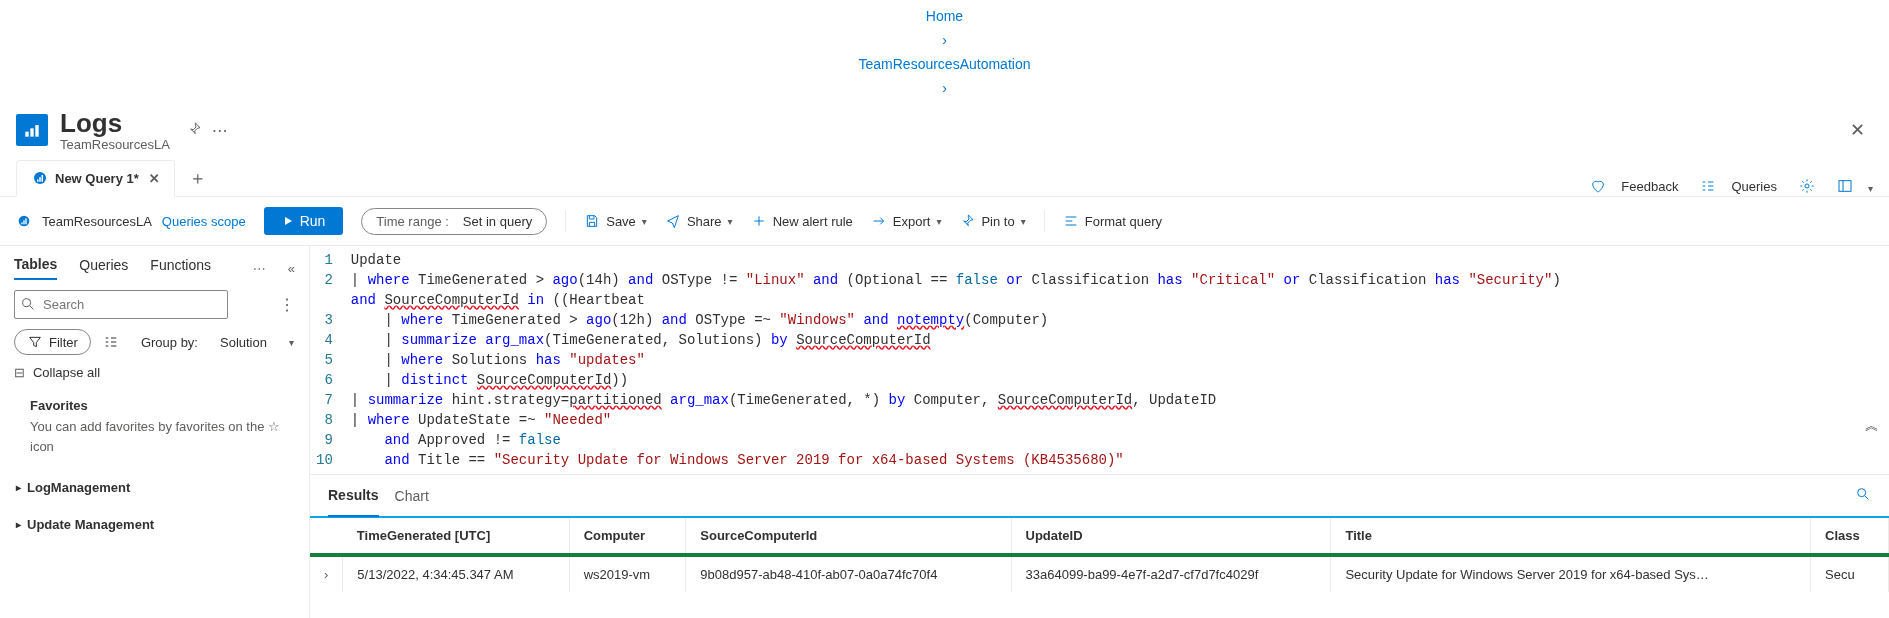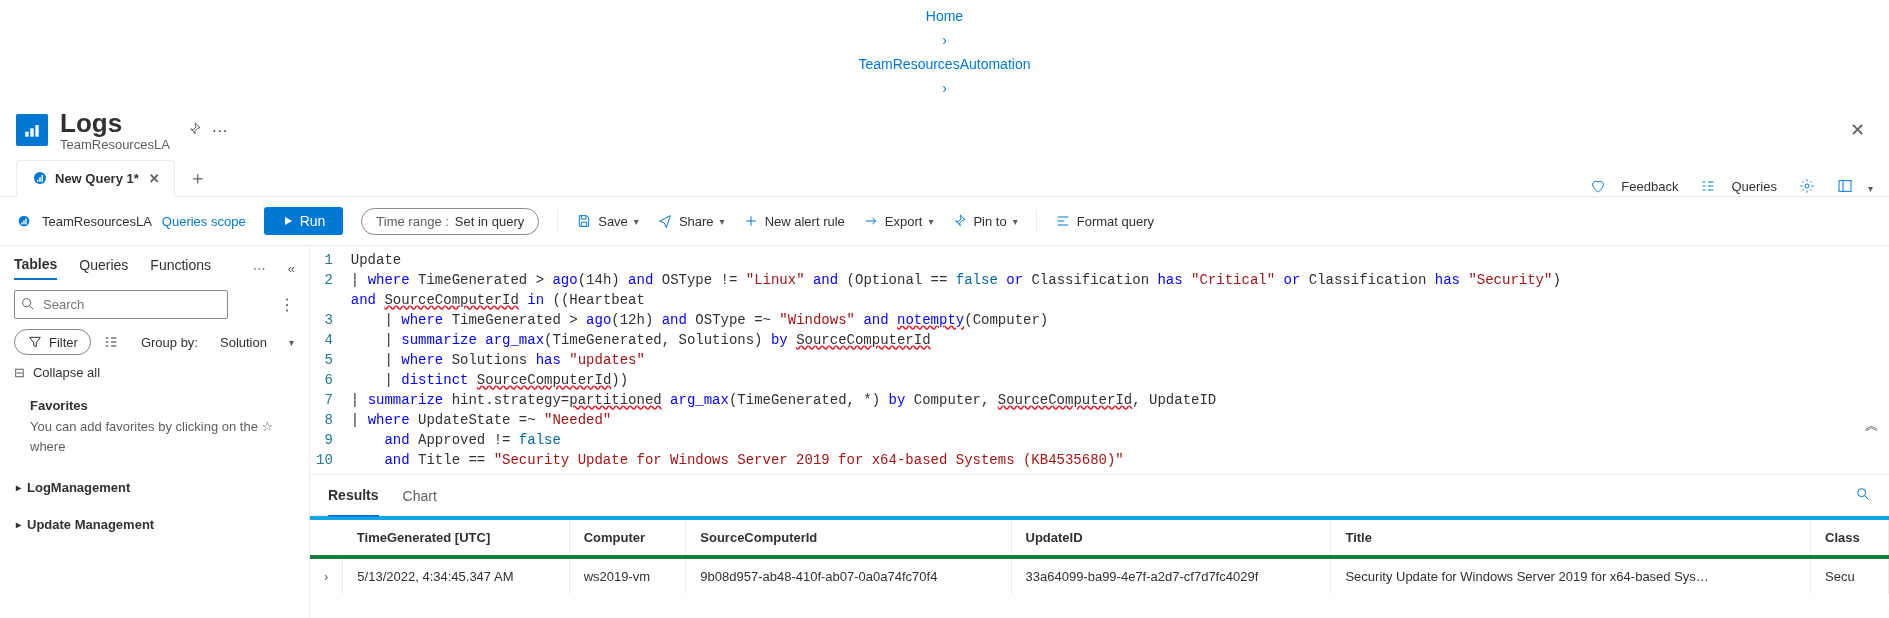--- a/index.html
+++ b/index.html
@@ -28,21 +28,21 @@
   .tabstrip-right { margin-left: auto; display: flex; align-items: center; gap: 22px; color: #323130; }
   .tabstrip-right .item { display: flex; align-items: flex-end; gap: 15px; cursor: pointer; margin-top: 16px; }
   .tabstrip-right svg { stroke: #0078d4; fill: none; }
 
   
   .toolbar { display: flex; align-items: center; gap: 18px; padding: 10px 16px; border-bottom: 1px solid #edebe9; }
   .scope { display: flex; align-items: center; gap: 10px; }
   .scope-name { font-weight: 400; }
   .scope-link { color: #0078d4; cursor: pointer; }
   .run-btn { background: #0078d4; color: #fff; border: none; border-radius: 3px; padding: 6px 18px; font-size: 14px; display: flex; align-items: center; gap: 6px; cursor: pointer; }
-  .pill { border: 1px solid #8a8886; border-radius: 14px; padding: 5px 14px; display: flex; align-items: center; gap: 6px; }
+  .pill { border: 1px solid #8a8886; border-radius: 14px; padding: 5px 14px; display: flex; align-items: center; gap: 14px; }
   .pill .lab { color: #605e5c; }
   .tb-item { display: flex; align-items: center; gap: 6px; cursor: pointer; color: #323130; }
   .tb-item .caret { color: #605e5c; font-size: 10px; }
   .tb-item svg { stroke: #0078d4; fill: none; }
   .vr { width: 1px; height: 22px; background: #edebe9; }
 
   
   .main { display: flex; height: 430px; }
 
   
@@ -73,21 +73,21 @@
   .gutter div { height: 20px; }
   .code { padding: 4px 8px; white-space: pre; overflow-x: auto; }
   .code div { height: 20px; }
   .code .kw   { color: #0000ff; }  
   .code .str  { color: #a31515; }
   .code .val  { color: #0369a1; }
   .code .wavy { text-decoration-line: underline; text-decoration-style: wavy; text-decoration-color: #e81123; }
   .editor .scrolltop { position: absolute; right: 10px; top: 170px; color: #605e5c; cursor: pointer; }
 
   
-  .results-tabs { display: flex; align-items: center; gap: 24px; border-top: 1px solid #edebe9; border-bottom: 4px solid #0ea5e9; padding: 0 18px; }
+  .results-tabs { display: flex; align-items: center; gap: 16px; border-top: 1px solid #edebe9; border-bottom: 2px solid #0ea5e9; padding: 0 18px; }
   .results-tabs .rtab { padding: 12px 0; cursor: pointer; color: #605e5c; font-size: 14px; }
   .results-tabs .rtab.active { color: #323130; font-weight: 600; border-bottom: 2px solid #0078d4; margin-bottom: -1px; }
   .results-tabs .mag-right { margin-left: auto; color: #0078d4; cursor: pointer; }
 
   .results-table { width: 100%; border-collapse: collapse; font-size: 13px; }
   .results-table th { text-align: left; font-weight: 600; padding: 10px 14px; border-bottom: 4px solid #15803d; border-right: 1px solid #edebe9; white-space: nowrap; }
   .results-table td { padding: 10px 14px; border-right: 1px solid #edebe9; white-space: nowrap; }
   .results-table td.expander { width: 28px; text-align: center; color: #605e5c; cursor: pointer; }
   .results-wrap { position: relative; overflow-x: auto; }
 
@@ -284,21 +284,21 @@
       </div>
     </div>
 
     <div class="collapse-all">
       <span style="color:#605e5c;">⊟</span>
       <span>Collapse all</span>
     </div>
 
     <div>
       <div class="favorites-head">Favorites</div>
-      <div class="favorites-hint">You can add favorites by clicking on the ☆ where</div>
+      <div class="favorites-hint">You can add favorites by favorites on the ☆ icon</div>
     </div>
 
     <div class="tree-item">
       <span class="tri">▸</span>
       <span>LogManagement</span>
     </div>
     <div class="tree-item">
       <span class="tri">▸</span>
       <span>Update Management</span>
     </div>

